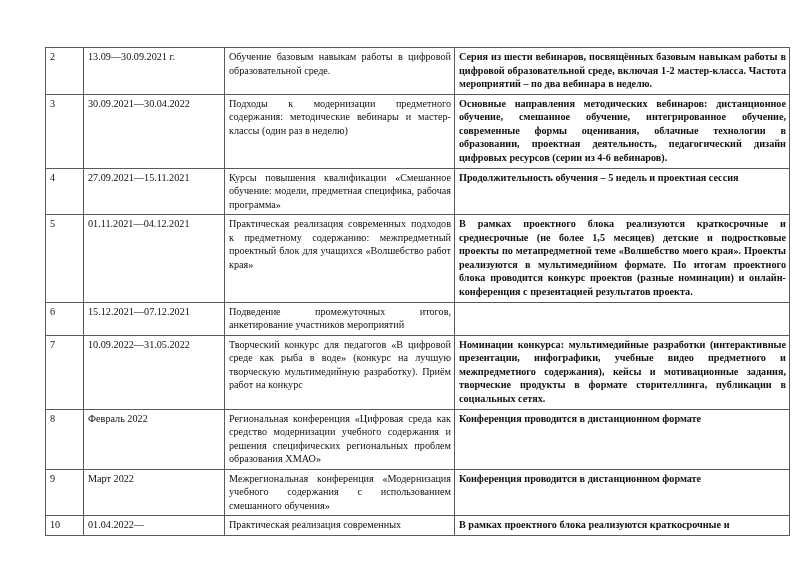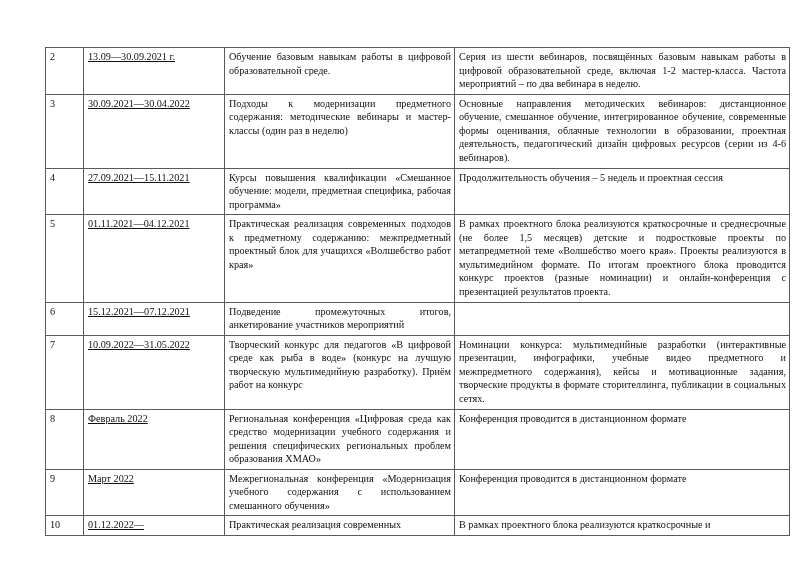--- a/index.html
+++ b/index.html
@@ -47,28 +47,28 @@
   }
   td.c-num {
     width: 30px;
     text-align: left;
     text-align-last: left;
   }
   td.c-date {
     width: 133px;
     text-align: left;
     text-align-last: left;
-    text-decoration: underline;
   }
   td.c-title {
     width: 222px;
     margin-top: 40px;
   }
   td.c-desc {
     width: 327px;
+    font-weight: bold;
   }
   .empty-cell {
     min-height: 10px;
   }
 </style>
 </head>
 <body>
 
 <div class="page">
   <div class="table-wrap">
@@ -126,21 +126,21 @@
 
         <tr>
           <td class="c-num">9</td>
           <td class="c-date">Март 2022</td>
           <td class="c-title">Межрегиональная конференция «Модернизация учебного содержания с использованием смешанного обучения»</td>
           <td class="c-desc">Конференция проводится в дистанционном формате</td>
         </tr>
 
         <tr>
           <td class="c-num">10</td>
-          <td class="c-date">01.12.2022—</td>
+          <td class="c-date">01.04.2022—</td>
           <td class="c-title">Практическая реализация современных</td>
           <td class="c-desc">В рамках проектного блока реализуются краткосрочные и</td>
         </tr>
 
       </tbody>
     </table>
   </div>
 </div>
 
 </body></html>

